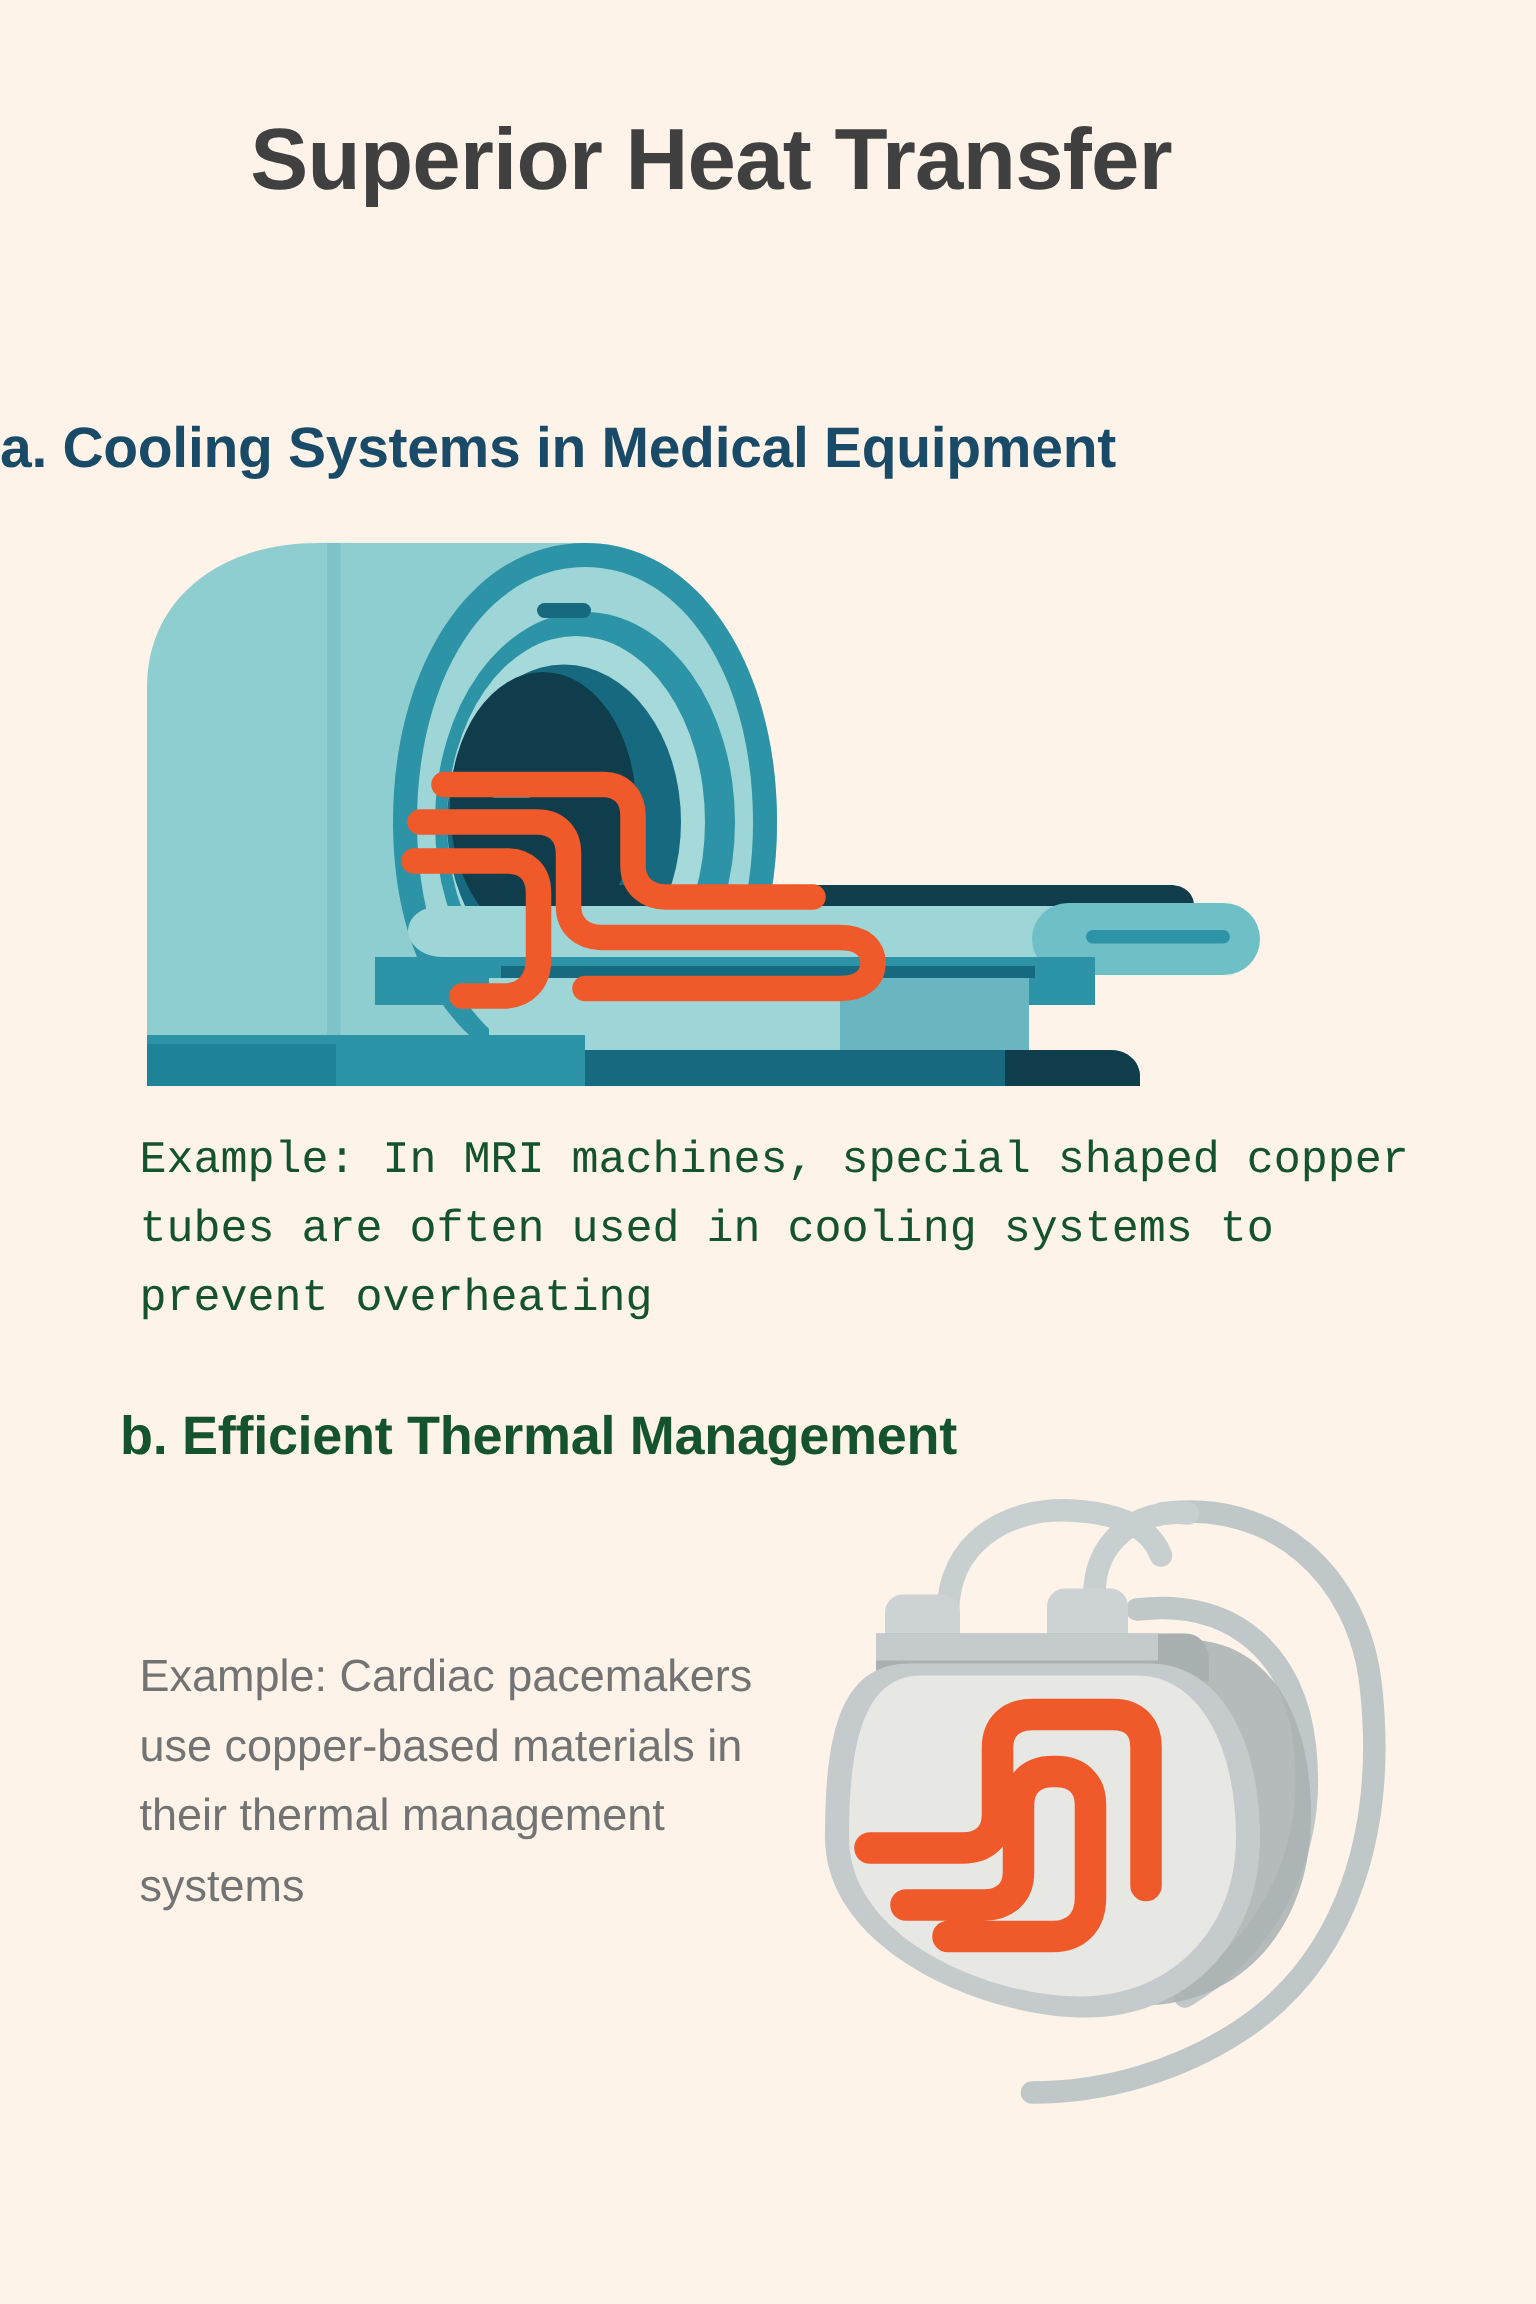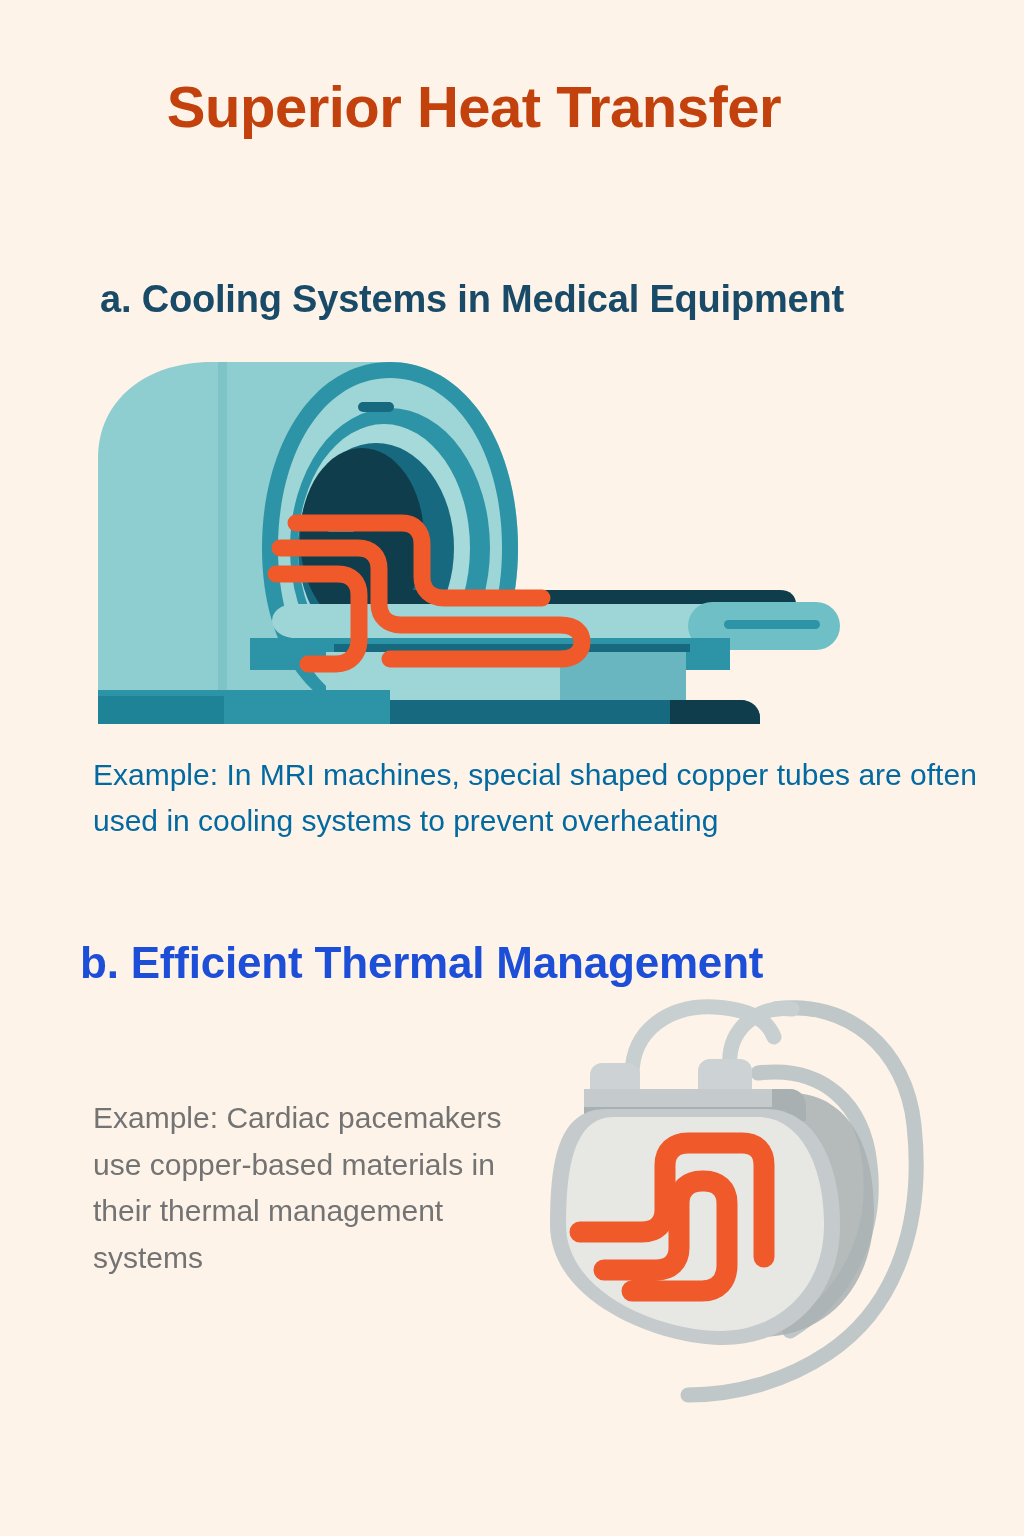--- a/index.html
+++ b/index.html
@@ -21,65 +21,65 @@
     background: #fdf3e8;
   }
 
   
   .title {
     position: absolute;
     left: 0;
     top: 68px;
     width: 948px;
     text-align: center;
-    color: #c2410c;
+    color: #404040;
     font-size: 58px;
     font-weight: bold;
     line-height: 1.33;
     letter-spacing: -0.5px;
   }
   .title .ln {
     display: block;
   }
 
   
   .heading-a {
     position: absolute;
     left: 0;
     top: 278px;
     width: 944px;
-    text-align: center;
     color: #194b68;
     font-size: 38px;
     font-weight: bold;
     letter-spacing: -0.2px;
   }
   .heading-b {
     position: absolute;
     left: 80px;
     top: 930px;
     width: 780px;
-    color: #1d4ed8;
-    font-size: 44px;
+    color: #14532d;
+    font-size: 36px;
     font-weight: bold;
     line-height: 1.5;
     letter-spacing: -0.2px;
   }
   .heading-b .ln { display: block; }
 
   
   .body-a {
     position: absolute;
     left: 93px;
     top: 752px;
     width: 885px;
-    color: #0369a1;
+    color: #14532d;
     font-size: 30px;
     line-height: 1.53;
     font-weight: normal;
+    font-family: Liberation Mono, monospace;
   }
   .body-b {
     position: absolute;
     left: 93px;
     top: 1095px;
     width: 430px;
     color: #737373;
     font-size: 30px;
     line-height: 1.55;
     font-weight: normal;

